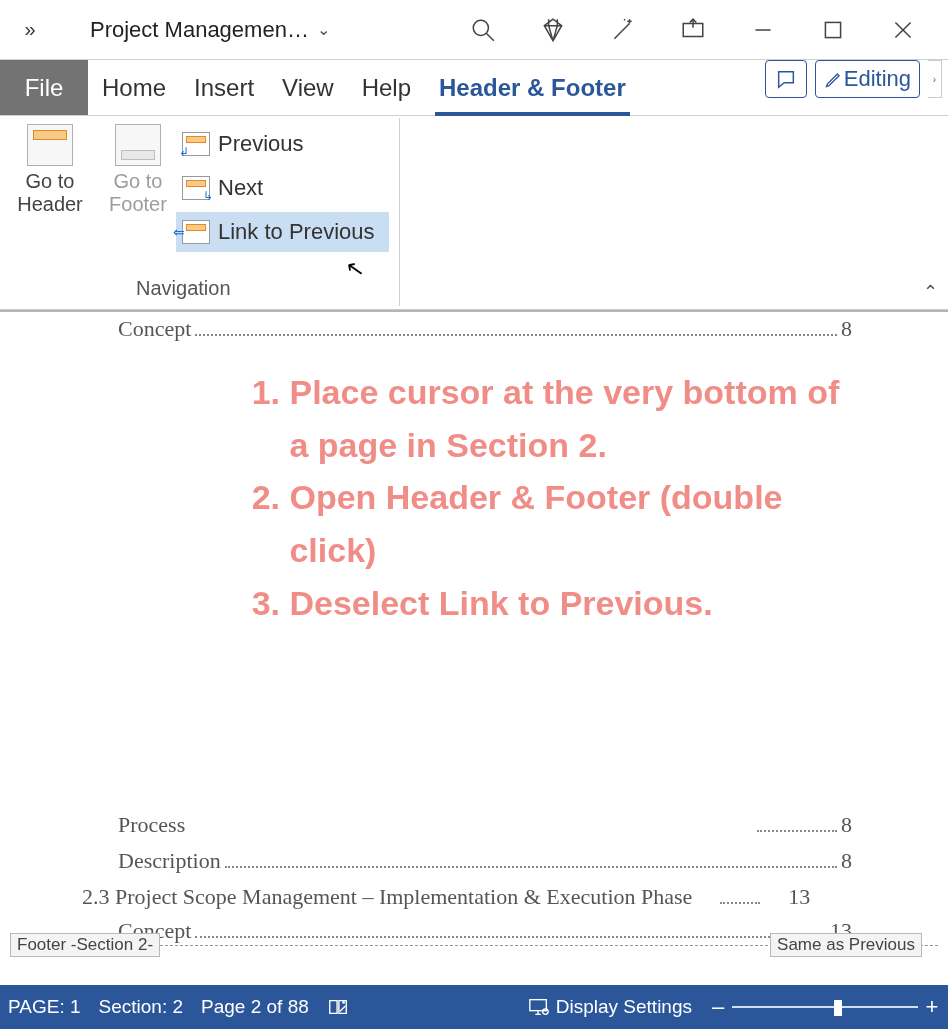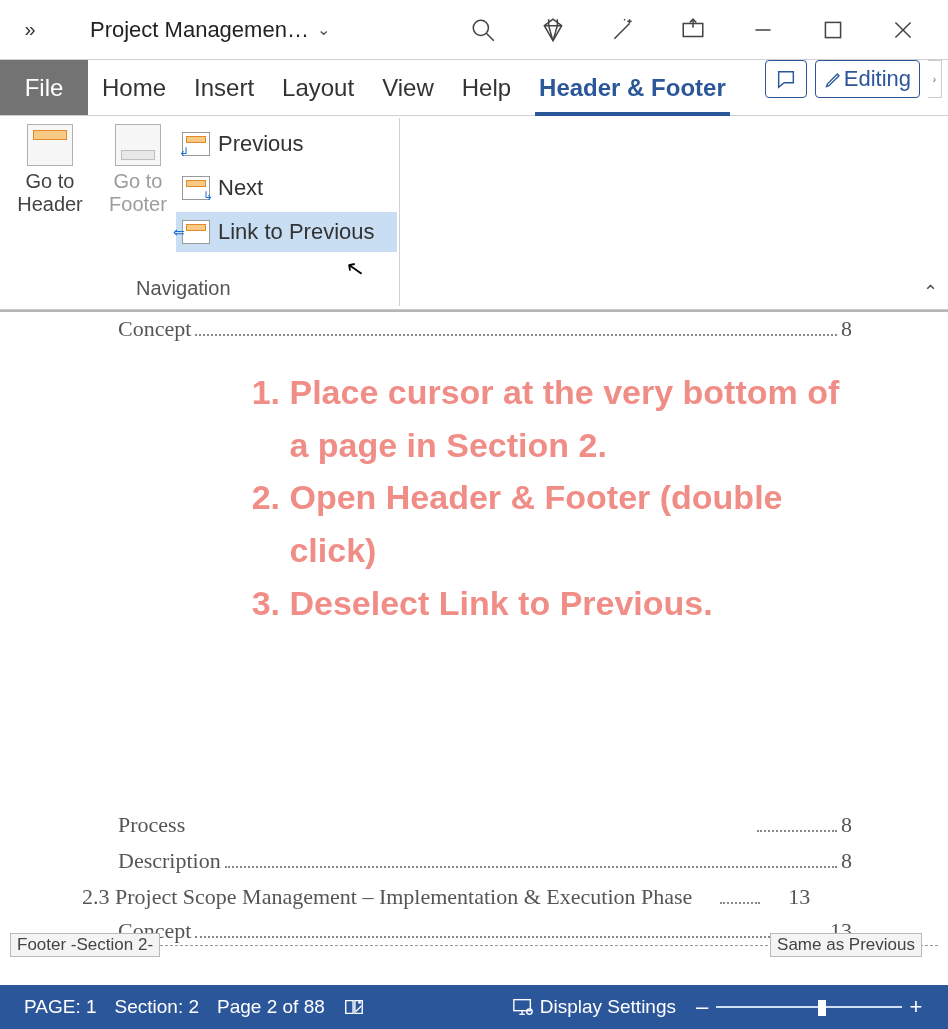--- a/index.html
+++ b/index.html
@@ -133,21 +133,21 @@
     display:flex;
     align-items:center;
     gap:8px;
     font-size:22px;
     color:#333;
     padding:3px 6px;
     height:40px;
   }
   .nav-small.prev { top:6px; }
   .nav-small.next { top:50px; }
-  .nav-small.link { top:94px; background:#c9def3; padding-right:22px;}
+  .nav-small.link { top:94px; background:#c9def3; padding-right:14px;}
   .nav-small .mini-ic {
     width:28px; height:24px;
     border:1px solid #999;
     position:relative;
     background:#fff;
   }
   .nav-small .mini-ic::before{
     content:""; position:absolute; left:3px; right:3px; top:3px; height:5px;
     border:1px solid #e08a2a; background:#f9c986;
   }
@@ -232,21 +232,21 @@
   }
   
   .statusbar {
     position:absolute; left:0; right:0; bottom:0;
     height:44px;
     background:#2b579a;
     color:#fff;
     display:flex;
     align-items:center;
     font-size:19px;
-    padding:0 24px;
+    padding:0 8px;
     gap:18px;
   }
   .statusbar .seg { display:flex; align-items:center; gap:6px;}
   .statusbar .filler { flex:1; }
   .statusbar svg { width:22px; height:22px; stroke:#fff; fill:none; stroke-width:1.5;}
   .zoom {
     display:flex; align-items:center; gap:6px;
     width:230px;
     position:relative;
   }
@@ -310,21 +310,20 @@
         <line x1="5" y1="5" x2="19" y2="19"></line>
         <line x1="19" y1="5" x2="5" y2="19"></line>
       </svg>
   </div>
 </div>
 
 <div class="ribbontabs">
   <div class="tab file">File</div>
   <div class="tab">Home</div>
   <div class="tab">Insert</div>
-  <div class="tab">Layout</div>
   <div class="tab">View</div>
   <div class="tab">Help</div>
   <div class="tab active">Header &amp; Footer</div>
   <div class="right">
     <div class="outline-btn small">
       <svg viewBox="0 0 24 24" style="width:22px;height:22px;stroke:#2b579a;fill:none;stroke-width:1.6;">
           <path d="M4 4h16v12H10l-6 5V4z"></path>
         </svg>
     </div>
     <div class="outline-btn">

